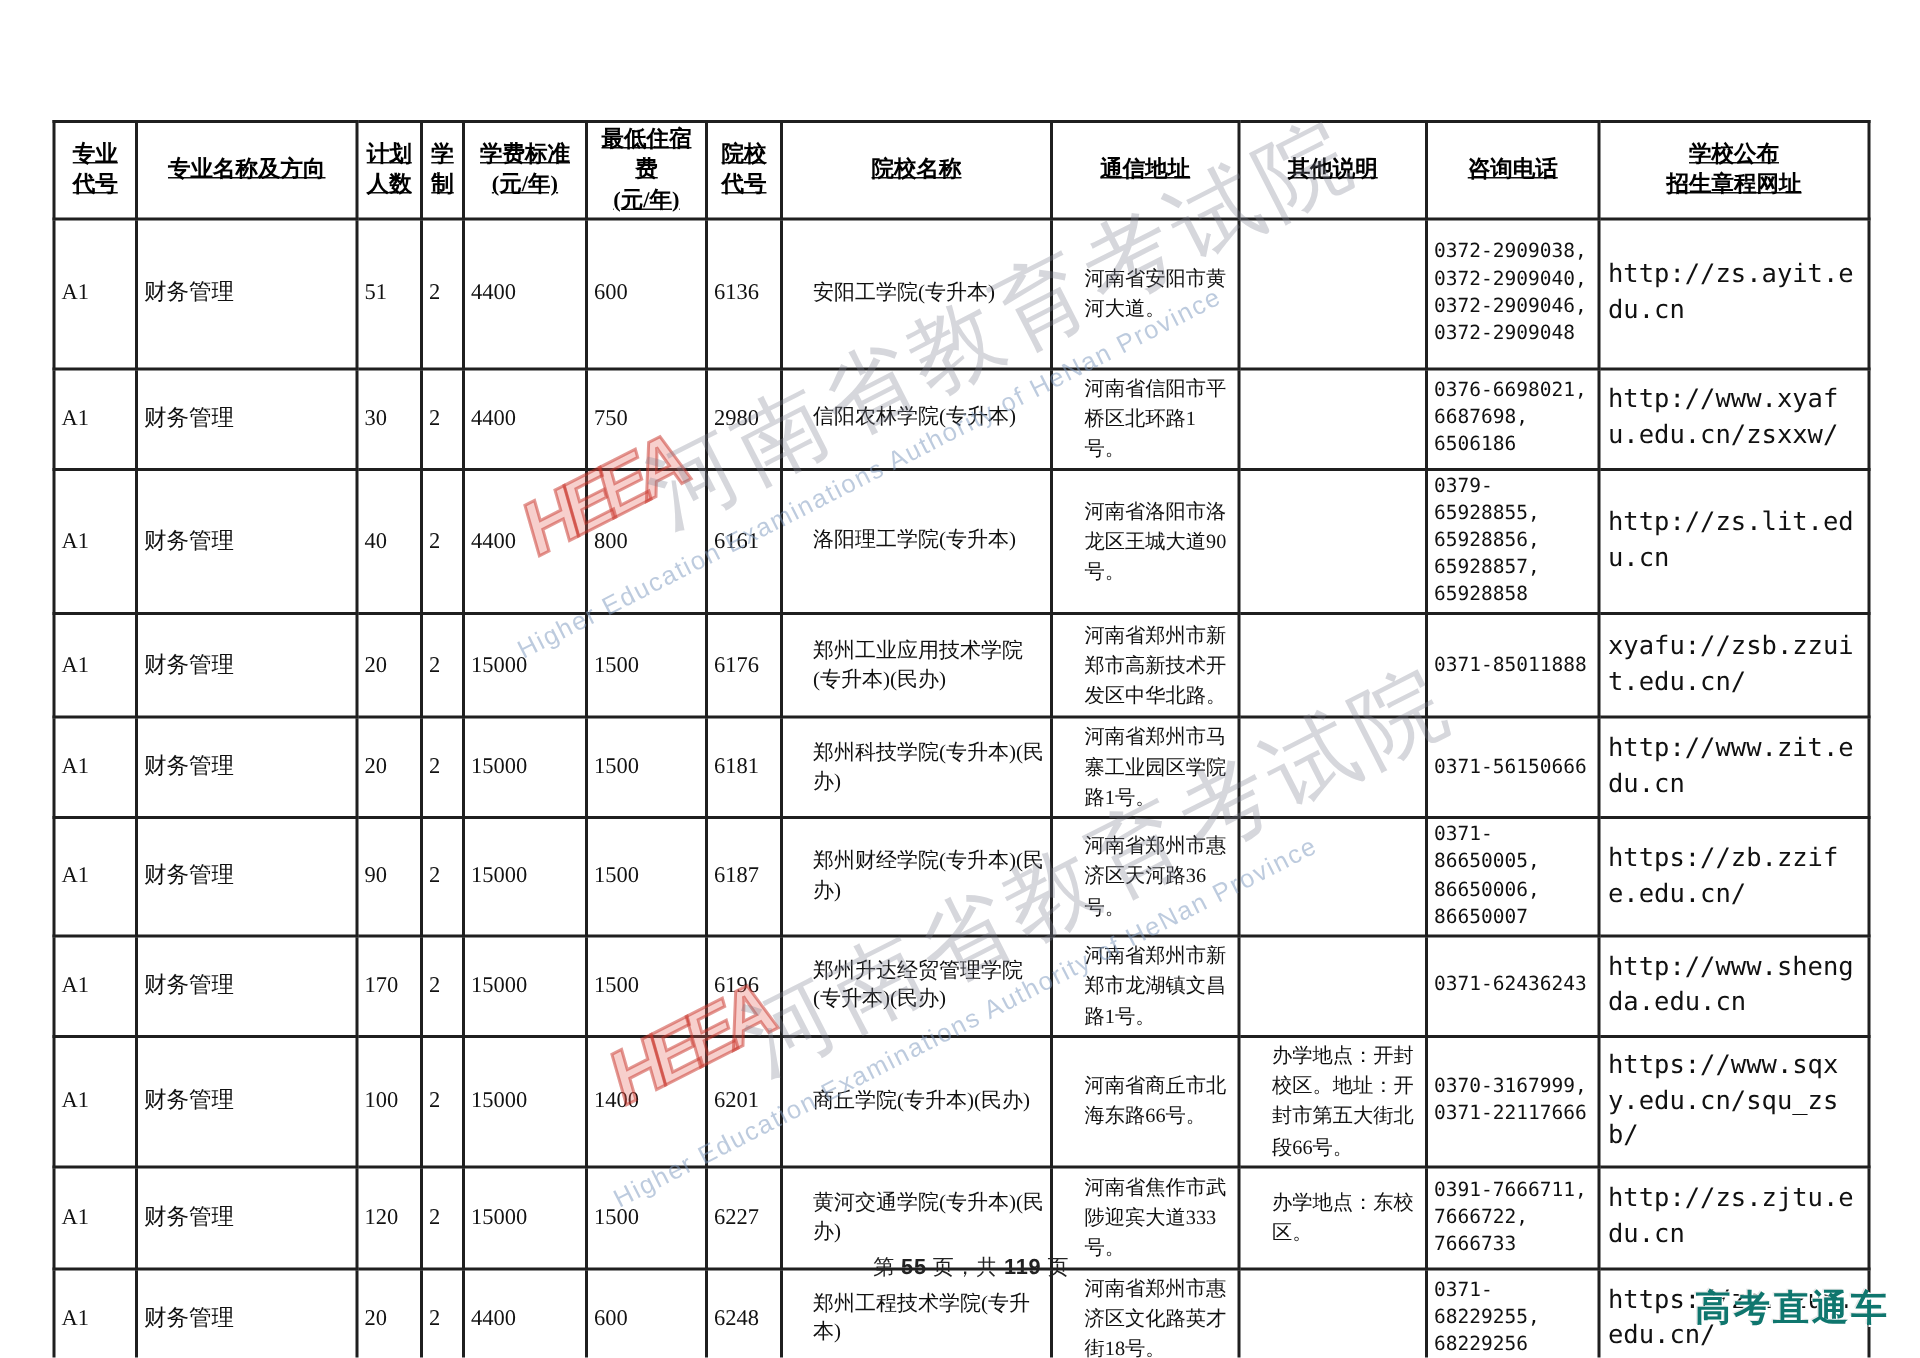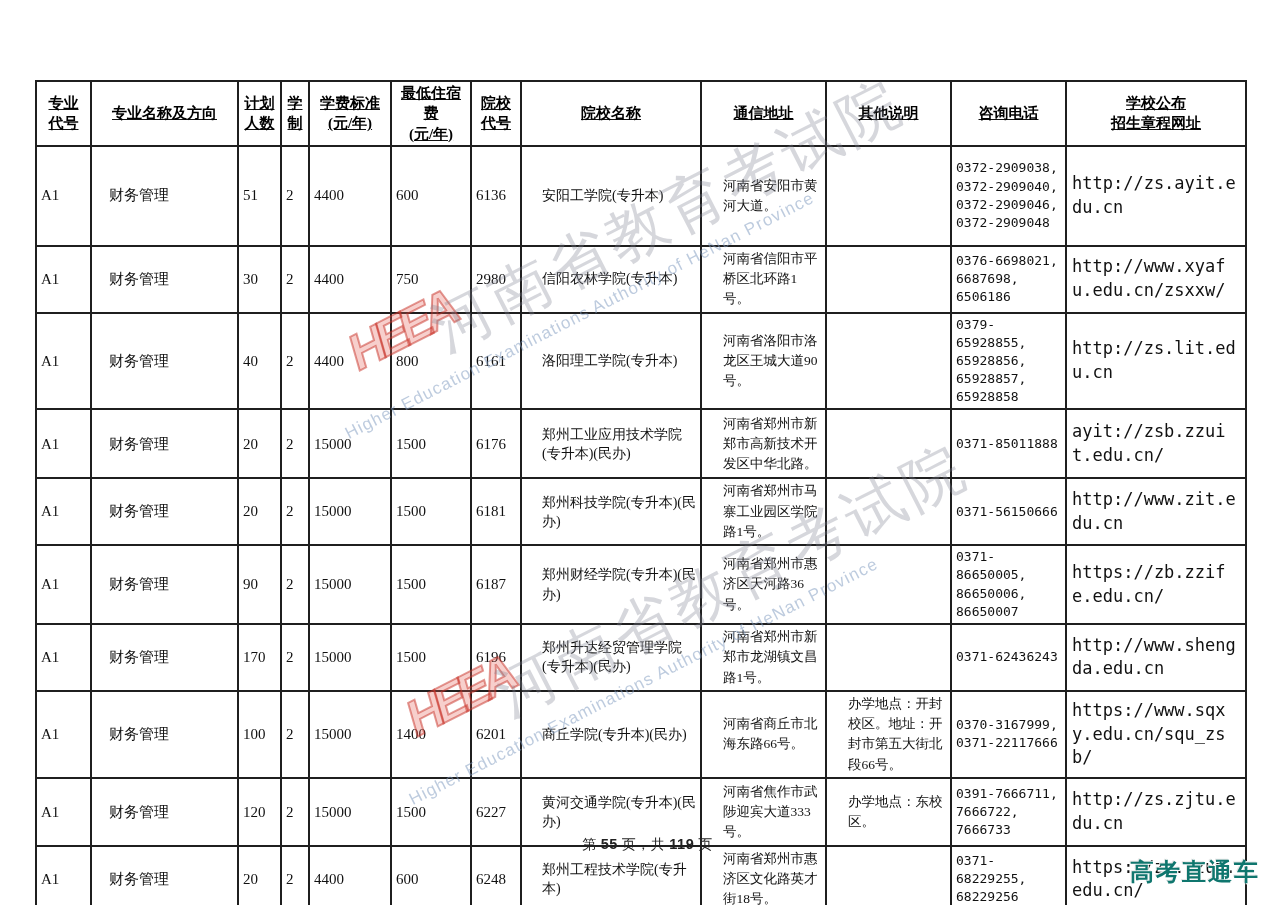--- a/index.html
+++ b/index.html
@@ -20,21 +20,21 @@
   th{
     font-size:15px;font-weight:bold;text-align:center;
     white-space:pre-line;line-height:1.35;padding:1px 2px;color:#000;
   }
   td{
     font-size:15px;line-height:1.38;padding:2px 4px;
     vertical-align:middle;word-wrap:break-word;
   }
   
   td.c0,td.c2,td.c3,td.c4,td.c5,td.c6{text-align:left;}
-  td.c1{padding-left:17px;}
+  td.c1{padding-left:4px;}
   td.c7{font-size:14px;padding-left:20px;}
   td.c8,td.c9{font-size:13.5px;line-height:1.5;padding-left:21px;margin-top:20px;}
   td.c10{
     font-family:"DejaVu Sans Mono","Liberation Mono",monospace;
     font-size:13px;line-height:1.4;padding-left:4px;overflow-wrap:break-word;margin-left:48px;
   }
   td.c11{
     font-family:"DejaVu Sans Mono","Liberation Mono",monospace;
     font-size:17px;line-height:1.4;padding:2px 5px;word-break:break-all;
   }
@@ -186,21 +186,21 @@
     <td class="c1">财务管理</td>
     <td class="c2">20</td>
     <td class="c3">2</td>
     <td class="c4">15000</td>
     <td class="c5">1500</td>
     <td class="c6">6176</td>
     <td class="c7">郑州工业应用技术学院(专升本)(民办)</td>
     <td class="c8">河南省郑州市新郑市高新技术开发区中华北路。</td>
     <td class="c9"></td>
     <td class="c10">0371-85011888</td>
-    <td class="c11">ayit://zsb.zzuit.edu.cn/</td>
+    <td class="c11">xyafu://zsb.zzuit.edu.cn/</td>
   </tr>
         <tr>
     <td class="c0">A1</td>
     <td class="c1">财务管理</td>
     <td class="c2">20</td>
     <td class="c3">2</td>
     <td class="c4">15000</td>
     <td class="c5">1500</td>
     <td class="c6">6181</td>
     <td class="c7">郑州科技学院(专升本)(民办)</td>

